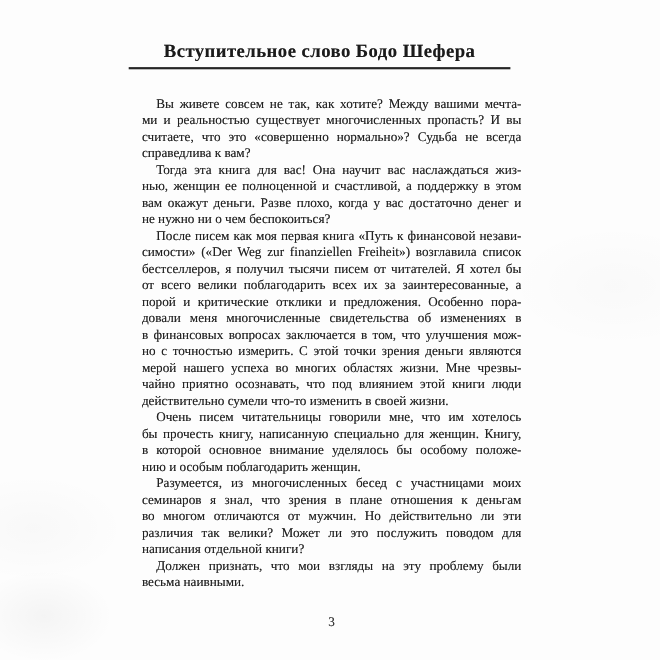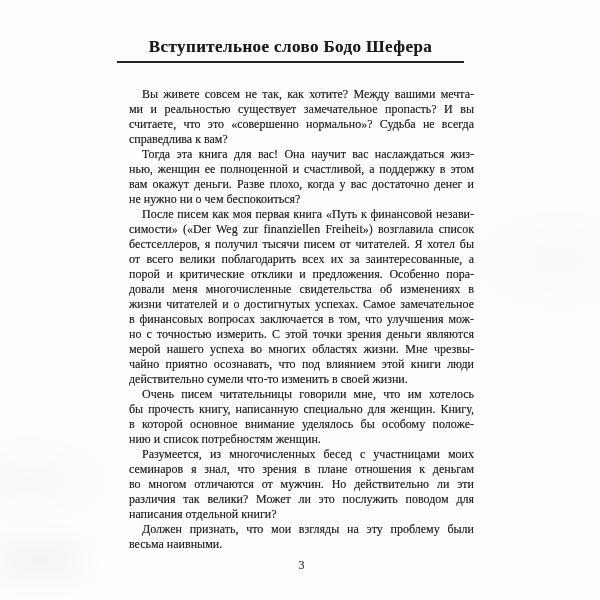--- a/index.html
+++ b/index.html
@@ -88,49 +88,48 @@
 </style>
 </head>
 <body>
 
 <div class="book-page">
   <div class="chapter-title">Вступительное слово Бодо Шефера</div>
   <div class="title-rule"></div>
   <div class="body-text" id="body-text">
       <div class="paragraph">
         <div class="text-line first">Вы живете совсем не так, как хотите? Между вашими мечта-</div>
-        <div class="text-line">ми и реальностью существует замечательное пропасть? И вы</div>
+        <div class="text-line">ми и реальностью существует многочисленных пропасть? И вы</div>
         <div class="text-line">считаете, что это «совершенно нормально»? Судьба не всегда</div>
         <div class="text-line last">справедлива к вам?</div>
       </div>
       <div class="paragraph">
         <div class="text-line first">Тогда эта книга для вас! Она научит вас наслаждаться жиз-</div>
         <div class="text-line">нью, женщин ее полноценной и счастливой, а поддержку в этом</div>
         <div class="text-line">вам окажут деньги. Разве плохо, когда у вас достаточно денег и</div>
         <div class="text-line last">не нужно ни о чем беспокоиться?</div>
       </div>
       <div class="paragraph">
         <div class="text-line first">После писем как моя первая книга «Путь к финансовой незави-</div>
         <div class="text-line">симости» («Der Weg zur finanziellen Freiheit») возглавила список</div>
         <div class="text-line">бестселлеров, я получил тысячи писем от читателей. Я хотел бы</div>
         <div class="text-line">от всего велики поблагодарить всех их за заинтересованные, а</div>
         <div class="text-line">порой и критические отклики и предложения. Особенно пора-</div>
         <div class="text-line">довали меня многочисленные свидетельства об изменениях в</div>
-        <div class="text-line">жизни читателей и о достигнутых успехах. Самое замечательное</div>
         <div class="text-line">в финансовых вопросах заключается в том, что улучшения мож-</div>
         <div class="text-line">но с точностью измерить. С этой точки зрения деньги являются</div>
         <div class="text-line">мерой нашего успеха во многих областях жизни. Мне чрезвы-</div>
         <div class="text-line">чайно приятно осознавать, что под влиянием этой книги люди</div>
         <div class="text-line last">действительно сумели что-то изменить в своей жизни.</div>
       </div>
       <div class="paragraph">
         <div class="text-line first">Очень писем читательницы говорили мне, что им хотелось</div>
         <div class="text-line">бы прочесть книгу, написанную специально для женщин. Книгу,</div>
         <div class="text-line">в которой основное внимание уделялось бы особому положе-</div>
-        <div class="text-line last">нию и список потребностям женщин.</div>
+        <div class="text-line last">нию и особым поблагодарить женщин.</div>
       </div>
       <div class="paragraph">
         <div class="text-line first">Разумеется, из многочисленных бесед с участницами моих</div>
         <div class="text-line">семинаров я знал, что зрения в плане отношения к деньгам</div>
         <div class="text-line">во многом отличаются от мужчин. Но действительно ли эти</div>
         <div class="text-line">различия так велики? Может ли это послужить поводом для</div>
         <div class="text-line last">написания отдельной книги?</div>
       </div>
       <div class="paragraph">
         <div class="text-line first">Должен признать, что мои взгляды на эту проблему были</div>

